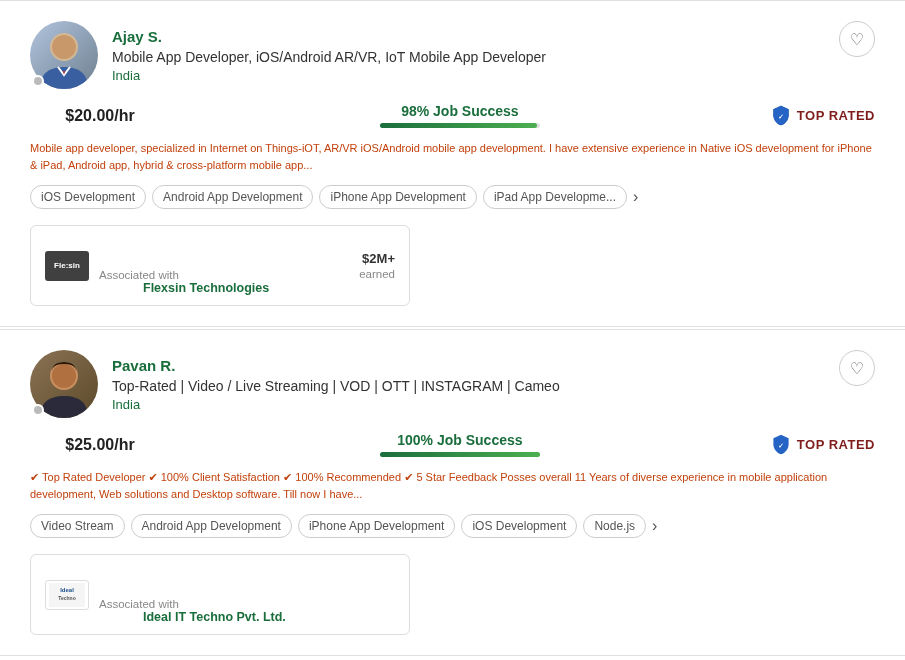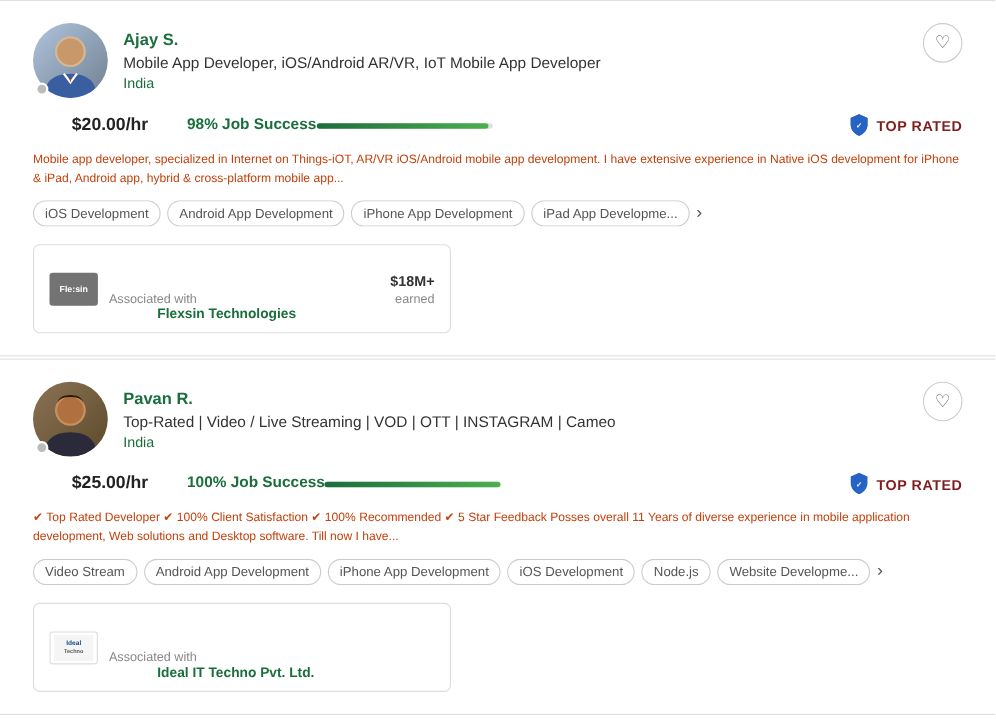--- a/index.html
+++ b/index.html
@@ -99,21 +99,21 @@
     }
     .rate {
       font-size: 16px;
       font-weight: 700;
       color: #222;
       min-width: 140px;
     }
     .job-success-wrapper {
       flex: 1;
       display: flex;
-      flex-direction: row;
+      flex-direction: column;
       align-items: center;
       margin-right: 20px;
     }
     .job-success-label {
       font-size: 14px;
       font-weight: 600;
       color: #1a6e3c;
       margin-bottom: 4px;
     }
     .progress-bar-container {
@@ -185,21 +185,21 @@
       justify-content: space-between;
     }
     .assoc-left {
       display: flex;
       align-items: center;
       gap: 10px;
     }
     .assoc-logo {
       width: 44px;
       height: 30px;
-      background: #737373;
+      background: #404040;
       border-radius: 3px;
       display: flex;
       align-items: center;
       justify-content: center;
       color: #fff;
       font-size: 10px;
       font-weight: 700;
       flex-shrink: 0;
     }
     .assoc-text {
@@ -310,21 +310,21 @@
     <div class="assoc-left">
       <div class="assoc-logo">
         <span style="font-size:8px; text-align:center; line-height:1.2;">Fle:sin</span>
       </div>
       <div class="assoc-text">
         <div class="assoc-label">Associated with</div>
         <div class="assoc-name">Flexsin Technologies</div>
       </div>
     </div>
     <div class="earned-text">
-      <span>$18M+</span><br>
+      <span>$2M+</span><br>
       <span class="earned-label">earned</span>
     </div>
   </div>
 </div>
 
 <div class="freelancer-card">
   <div class="card-header">
     <div class="card-header-left">
       <div class="avatar-wrapper">
         <div class="avatar-circle avatar-pavan">
@@ -375,21 +375,20 @@
   </div>
 
   <div class="description">✔ Top Rated Developer ✔ 100% Client Satisfaction ✔ 100% Recommended ✔ 5 Star Feedback Posses overall 11 Years of diverse experience in mobile application development, Web solutions and Desktop software. Till now I have...</div>
 
   <div class="skills-row">
     <span class="skill-tag">Video Stream</span>
     <span class="skill-tag">Android App Development</span>
     <span class="skill-tag">iPhone App Development</span>
     <span class="skill-tag">iOS Development</span>
     <span class="skill-tag">Node.js</span>
-    <span class="skill-tag">Website Developme...</span>
     <span class="more-skills-arrow">›</span>
   </div>
 
   <div class="associated-box">
     <div class="assoc-left">
       <div class="assoc-logo assoc-logo-ideal">
         <div class="assoc-logo-ideal-inner">
           <svg width="36" height="24" viewBox="0 0 36 24">
             <rect width="36" height="24" fill="#f5f5f5"></rect>
             <text x="18" y="9" text-anchor="middle" font-size="6" font-weight="bold" fill="#1a4d8a">Ideal</text>

